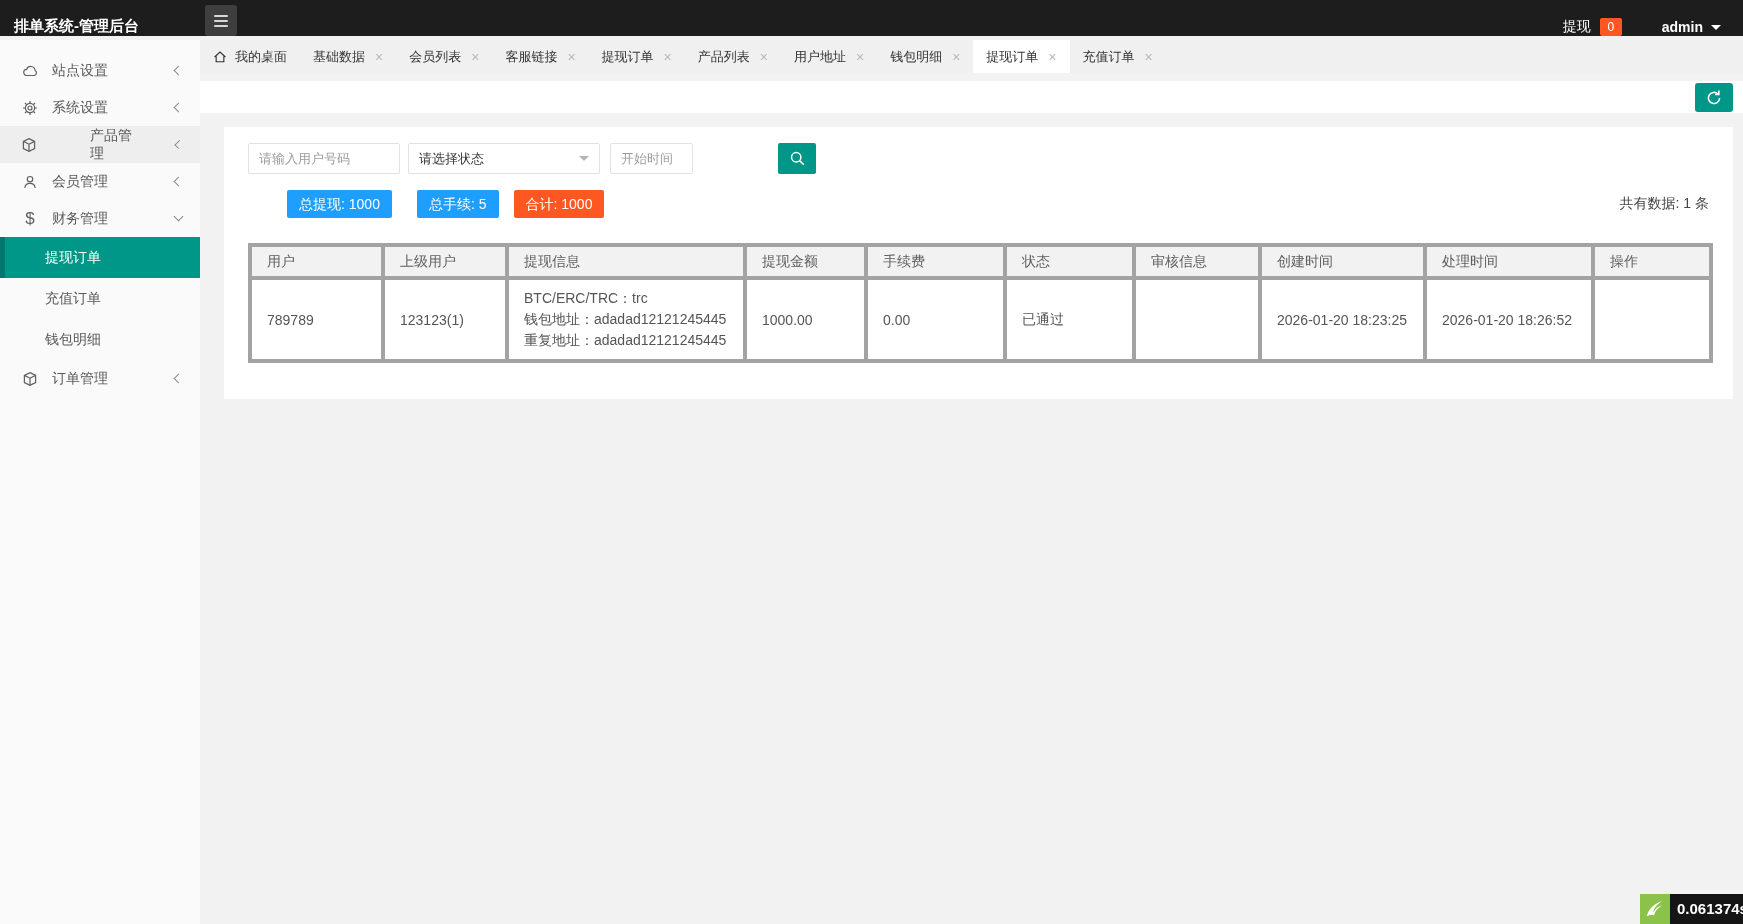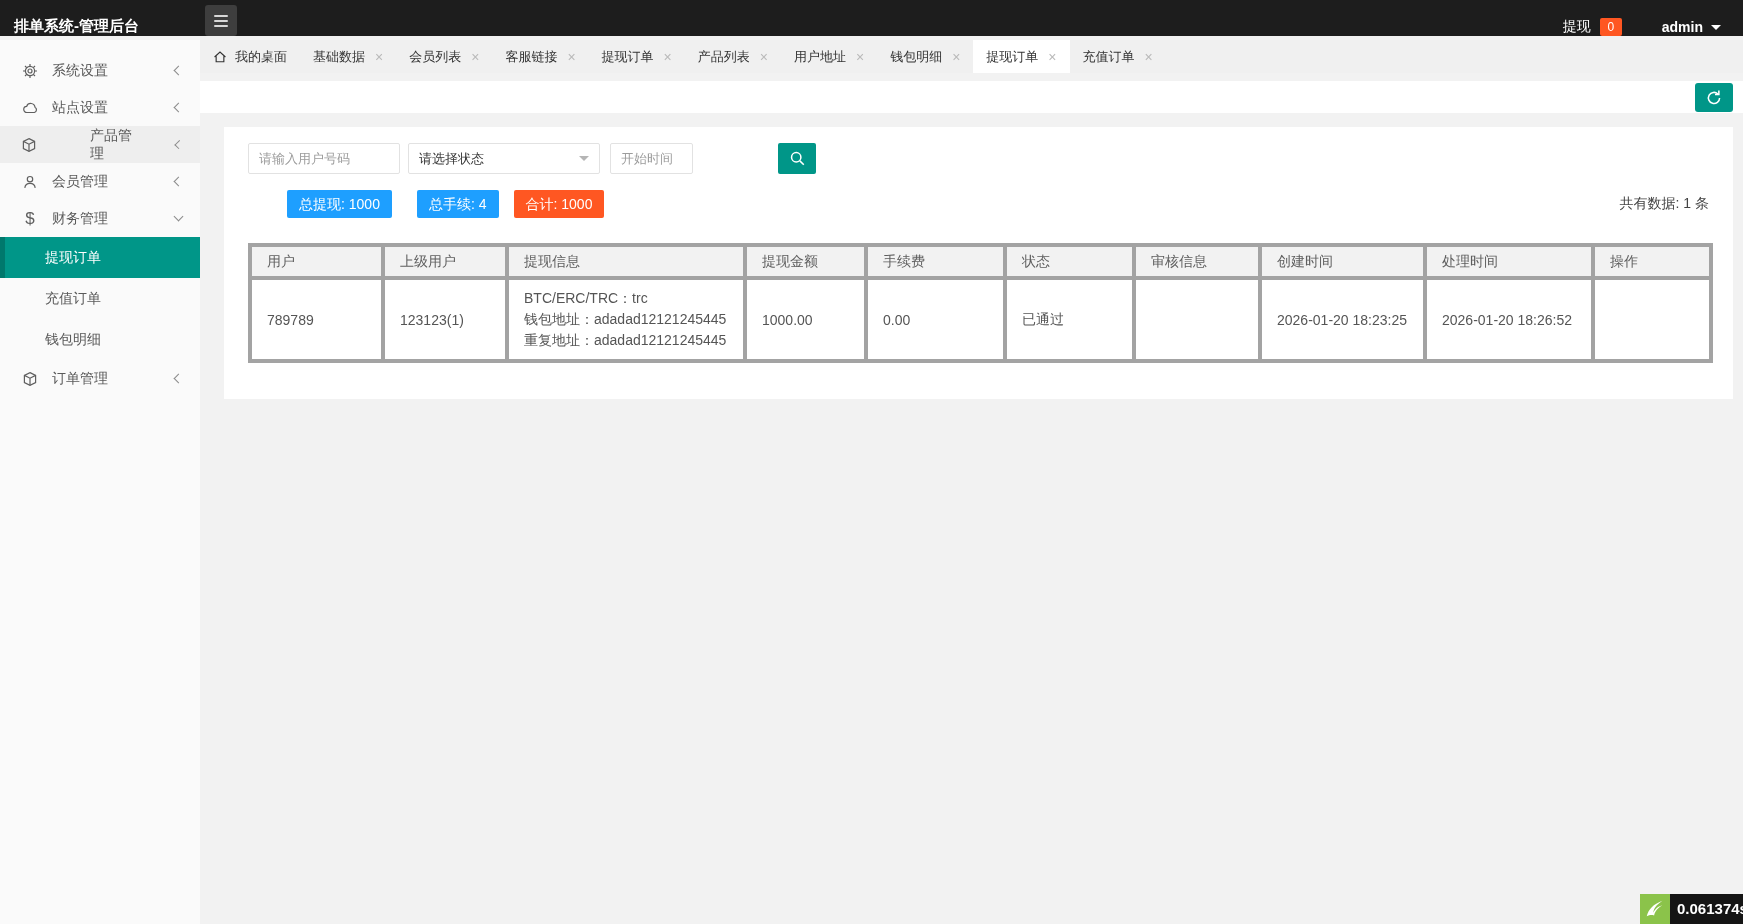--- a/index.html
+++ b/index.html
@@ -103,36 +103,36 @@
       <span>admin</span>
       <span class="caret"></span>
     </div>
   </div>
 </div>
 
 <div class="sidebar">
   <div class="nav">
     <div class="nav-item">
       <span class="ic">
+        <svg width="17" height="16" viewBox="0 0 17 16" fill="none" stroke="#5f5f5f" stroke-width="1.2">
+          <path d="M5 12.5a3.1 3.1 0 0 1-.3-6.2 4.3 4.3 0 0 1 8.3.9 2.9 2.9 0 0 1-.6 5.3z"></path>
+        </svg>
+      </span>
+      <span>站点设置</span>
+      <span class="chev"></span>
+    </div>
+    <div class="nav-item">
+      <span class="ic">
         <svg width="16" height="16" viewBox="0 0 16 16" fill="none" stroke="#5f5f5f" stroke-width="1.2">
           <circle cx="8" cy="8" r="2"></circle>
             <circle cx="8" cy="8" r="4.6"></circle>
           <path d="M8 1v2.4M8 12.6V15M1 8h2.4M12.6 8H15M3 3l1.7 1.7M11.3 11.3L13 13M13 3l-1.7 1.7M4.7 11.3L3 13"></path>
         </svg>
       </span>
       <span>系统设置</span>
-      <span class="chev"></span>
-    </div>
-    <div class="nav-item">
-      <span class="ic">
-        <svg width="17" height="16" viewBox="0 0 17 16" fill="none" stroke="#5f5f5f" stroke-width="1.2">
-          <path d="M5 12.5a3.1 3.1 0 0 1-.3-6.2 4.3 4.3 0 0 1 8.3.9 2.9 2.9 0 0 1-.6 5.3z"></path>
-        </svg>
-      </span>
-      <span>站点设置</span>
       <span class="chev"></span>
     </div>
     <div class="nav-item shaded">
       <span class="ic">
         <svg width="16" height="16" viewBox="0 0 16 16" fill="none" stroke="#5f5f5f" stroke-width="1.2">
           <path d="M8 1.6l5.6 2.8v7.2L8 14.4l-5.6-2.8V4.4z"></path>
           <path d="M2.4 4.4L8 7.2l5.6-2.8M8 7.2v7.2"></path>
         </svg>
       </span>
       <span>产品管理</span>
@@ -249,21 +249,21 @@
           <svg width="17" height="17" viewBox="0 0 20 20" fill="none" stroke="#fff" stroke-width="1.8">
             <circle cx="8.5" cy="8.5" r="5.5"></circle>
             <path d="M12.8 12.8l4.6 4.6"></path>
           </svg>
         </span>
       </button>
     </div>
 
     <div class="stats">
       <button class="stat-btn blue mr25">总提现: 1000</button>
-      <button class="stat-btn blue mr15">总手续: 4</button>
+      <button class="stat-btn blue mr15">总手续: 5</button>
       <button class="stat-btn orange">合计: 1000</button>
       <span class="count">共有数据: 1 条</span>
     </div>
 
     <div class="table-wrap">
       <table>
         <colgroup>
           <col style="width:133px">
             <col style="width:124px">
             <col style="width:238px">

